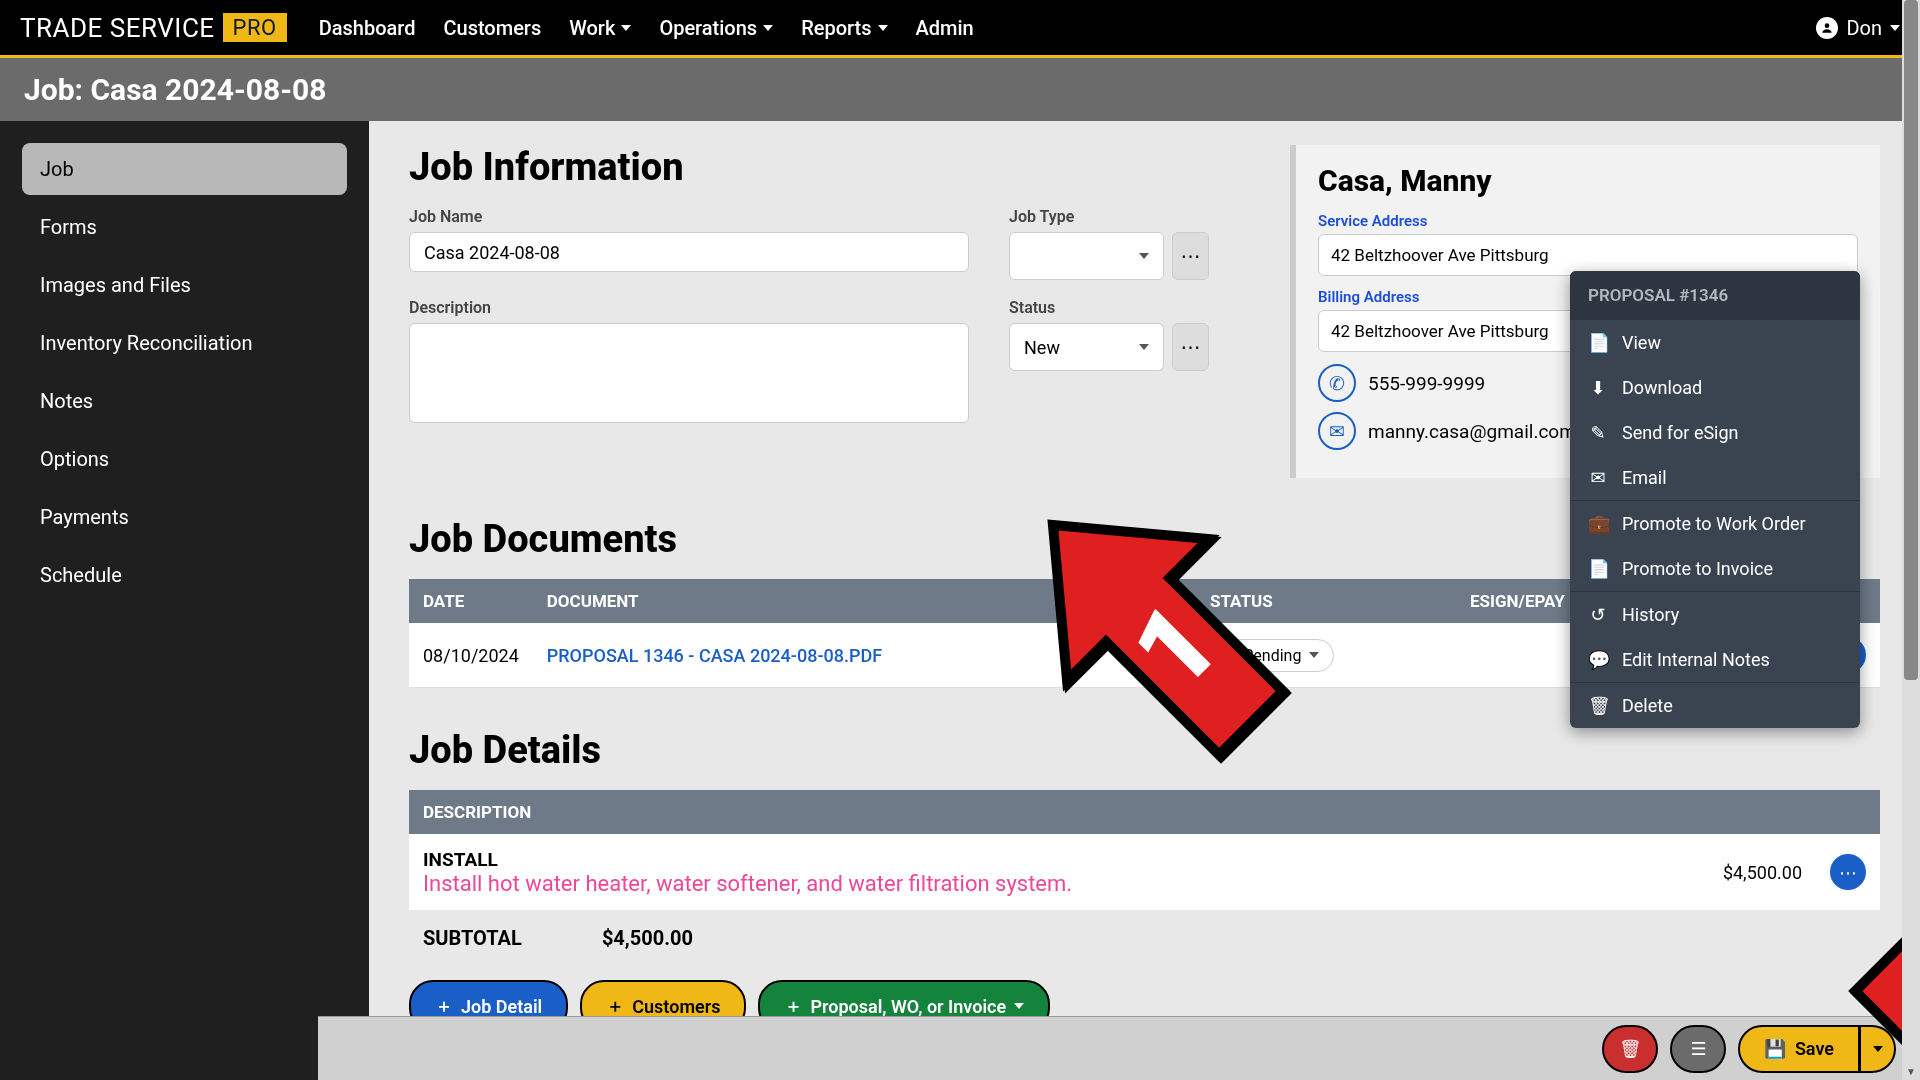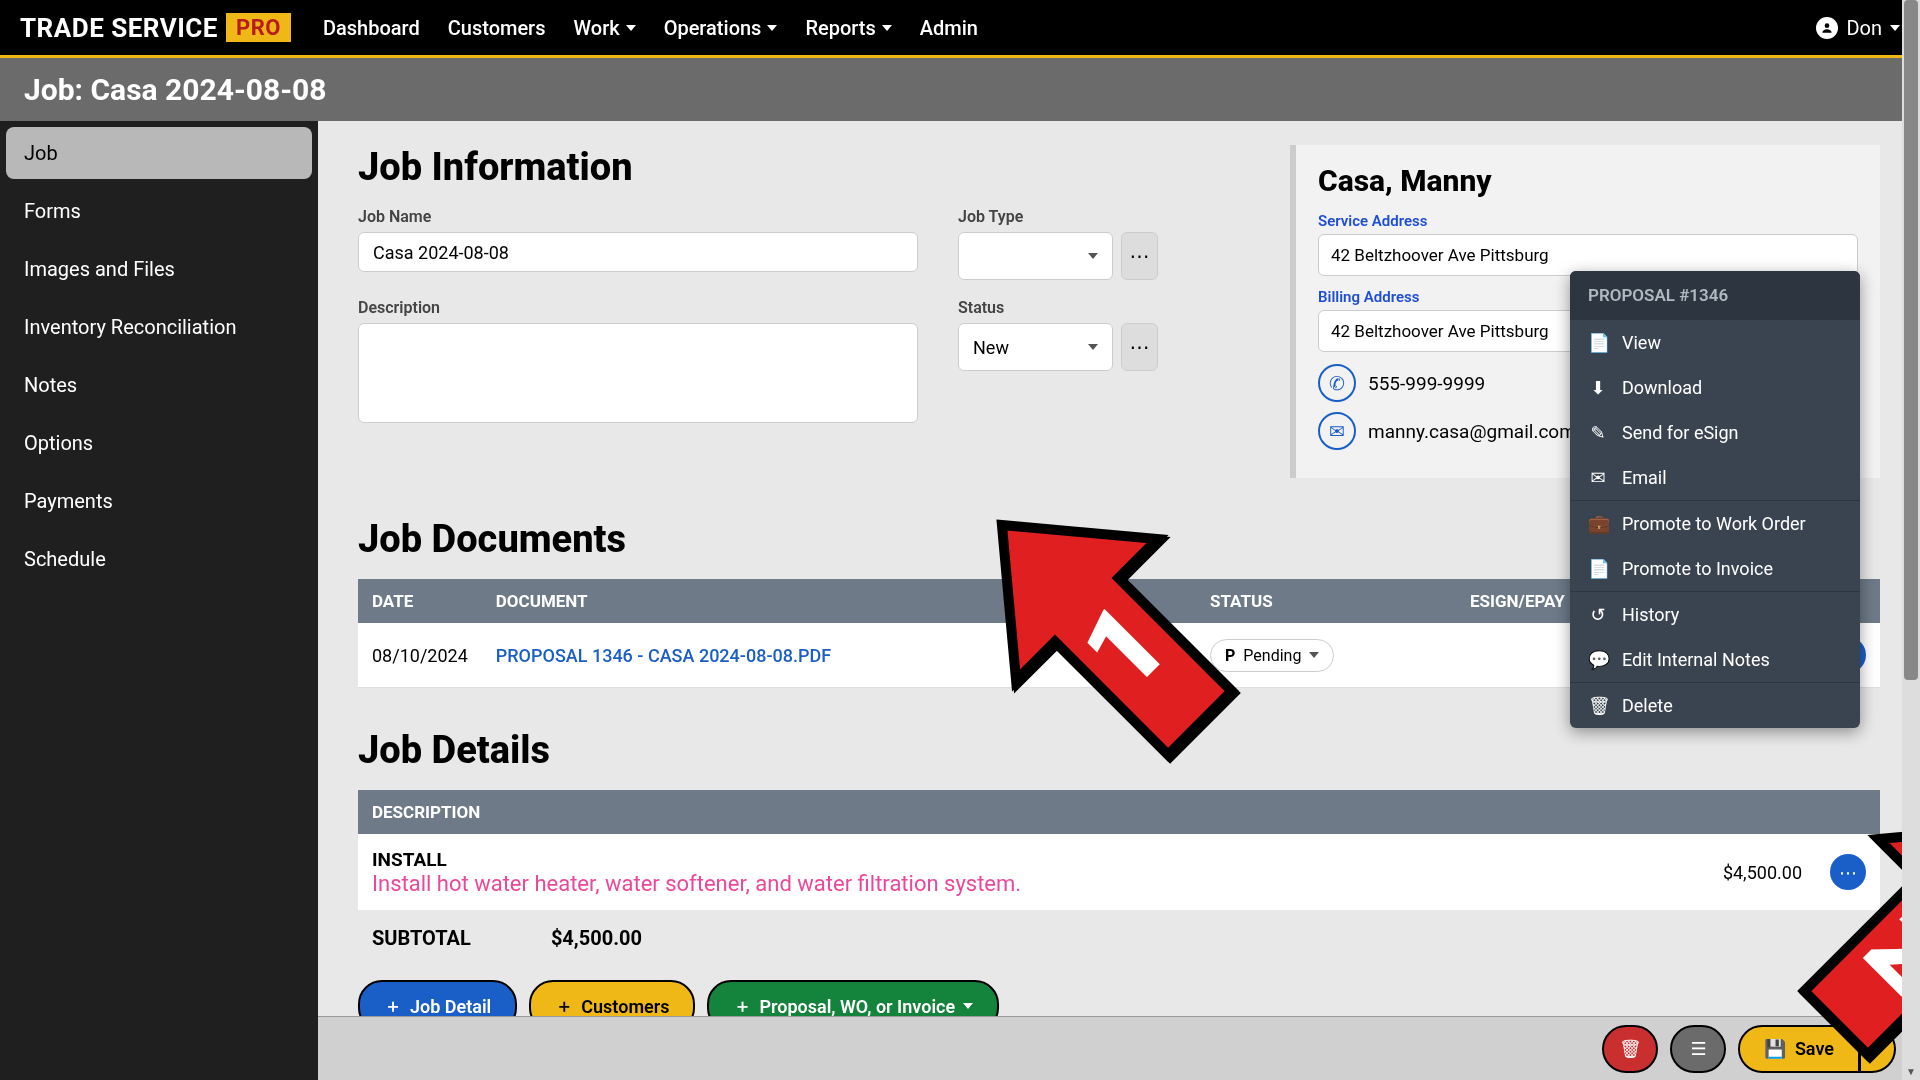--- a/index.html
+++ b/index.html
@@ -1,33 +1,33 @@
 <!DOCTYPE html>
 <html><head>
 <meta charset="utf-8">
 <style>
 * { margin: 0; padding: 0; box-sizing: border-box; font-family: -apple-system, BlinkMacSystemFont, "Segoe UI", Roboto, sans-serif; }
 body { background: #e8e8e8; width: 1920px; height: 1080px; overflow: hidden; position: relative; }
 
 
 .topnav { background: #000; height: 58px; display: flex; align-items: center; padding: 0 20px; border-bottom: 3px solid #f0b816; }
-.logo { font-weight: 700; color: #fff; font-size: 26px; letter-spacing: 0.5px; margin-right: 32px; display: flex; align-items: center; }
-.logo-pro { background: #f0b816; color: #b91c1c; padding: 2px 10px; margin-left: 8px; font-size: 22px; }
+.logo { font-weight: 400; color: #fff; font-size: 26px; letter-spacing: 0.5px; margin-right: 32px; display: flex; align-items: center; }
+.logo-pro { background: #f0b816; color: #0f172a; padding: 2px 10px; margin-left: 8px; font-size: 22px; }
 .nav-items { display: flex; gap: 28px; flex: 1; }
 .nav-item { color: #fff; font-size: 20px; font-weight: 500; display: flex; align-items: center; gap: 6px; cursor: pointer; }
 .caret-down { width: 0; height: 0; border-left: 5px solid transparent; border-right: 5px solid transparent; border-top: 6px solid #fff; }
 .user-menu { color: #fff; font-size: 20px; display: flex; align-items: center; gap: 8px; cursor: pointer; }
 .user-icon { width: 22px; height: 22px; border-radius: 50%; background: #fff; display: flex; align-items: center; justify-content: center; }
 
 
 .page-header { background: #6b6b6b; color: #fff; padding: 14px 24px; font-size: 30px; font-weight: 700; }
 
 
 .main-layout { display: flex; height: calc(100% - 58px - 62px); }
-.sidebar { width: 318px; background: #1f1f1f; padding: 6px; }
+.sidebar { width: 369px; background: #1f1f1f; padding: 22px; }
 .sidebar-item { color: #fff; padding: 14px 18px; font-size: 20px; border-radius: 8px; cursor: pointer; margin-bottom: 6px; }
 .sidebar-item.active { background: #b8b8b8; color: #000; }
 
 .content { flex: 1; overflow-y: auto; padding: 24px 40px; position: relative; }
 
 
 .section-title { font-size: 38px; font-weight: 800; margin-bottom: 18px; }
 .job-info-row { display: flex; gap: 20px; margin-bottom: 18px; }
 .form-col { flex: 1; }
 .form-col.narrow { flex: 0 0 240px; }

